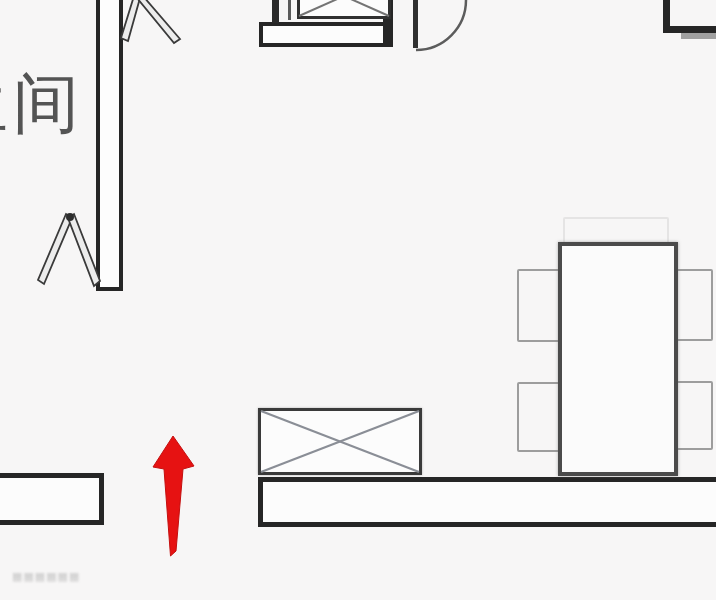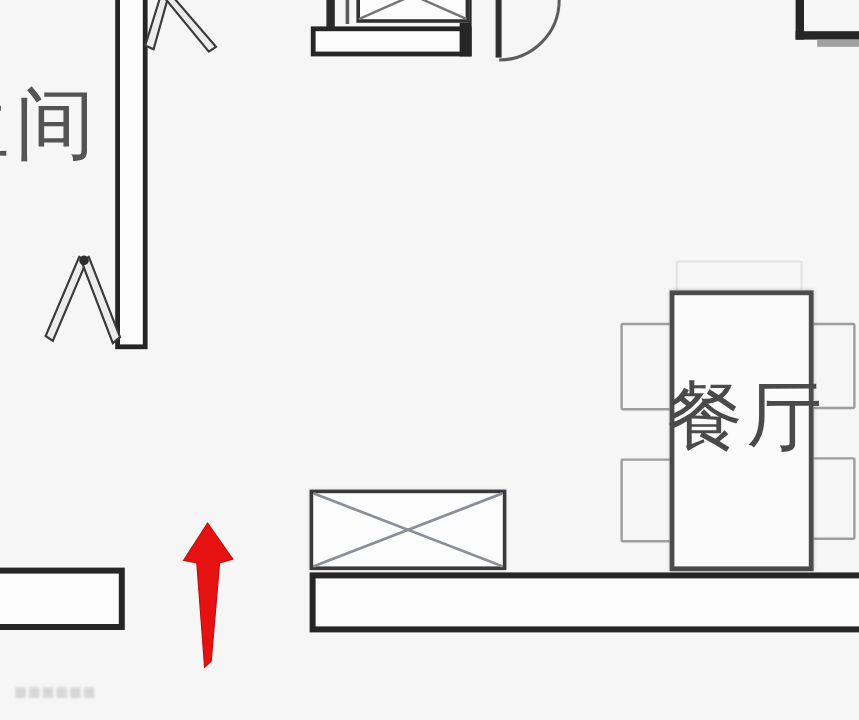--- a/index.html
+++ b/index.html
@@ -106,16 +106,15 @@
     <polygon points="68,218 74,214 100,281 94,286" fill="#ececec" stroke="#3a3a3a" stroke-width="1.8"></polygon>
     <circle cx="70" cy="217" r="4" fill="#2e2e2e"></circle>
 
     <path d="M261,411 L419,472" stroke="#8a8e96" stroke-width="2.2" fill="none"></path>
     <path d="M419,411 L261,472" stroke="#8a8e96" stroke-width="2.2" fill="none"></path>
 
     <polygon points="173,436 194,466 183,469 176,551 170.5,556 164,469 153,467" fill="#e61212" stroke="#c40f0f" stroke-width="1"></polygon>
   </svg>
 
   <div class="abs room-label label-left">生间</div>
-  <div class="abs room-label label-dining">餐厅</div>
   <div class="abs watermark">▦▦▦▦▦▦</div>
 
 </div>
 
 </body></html>

